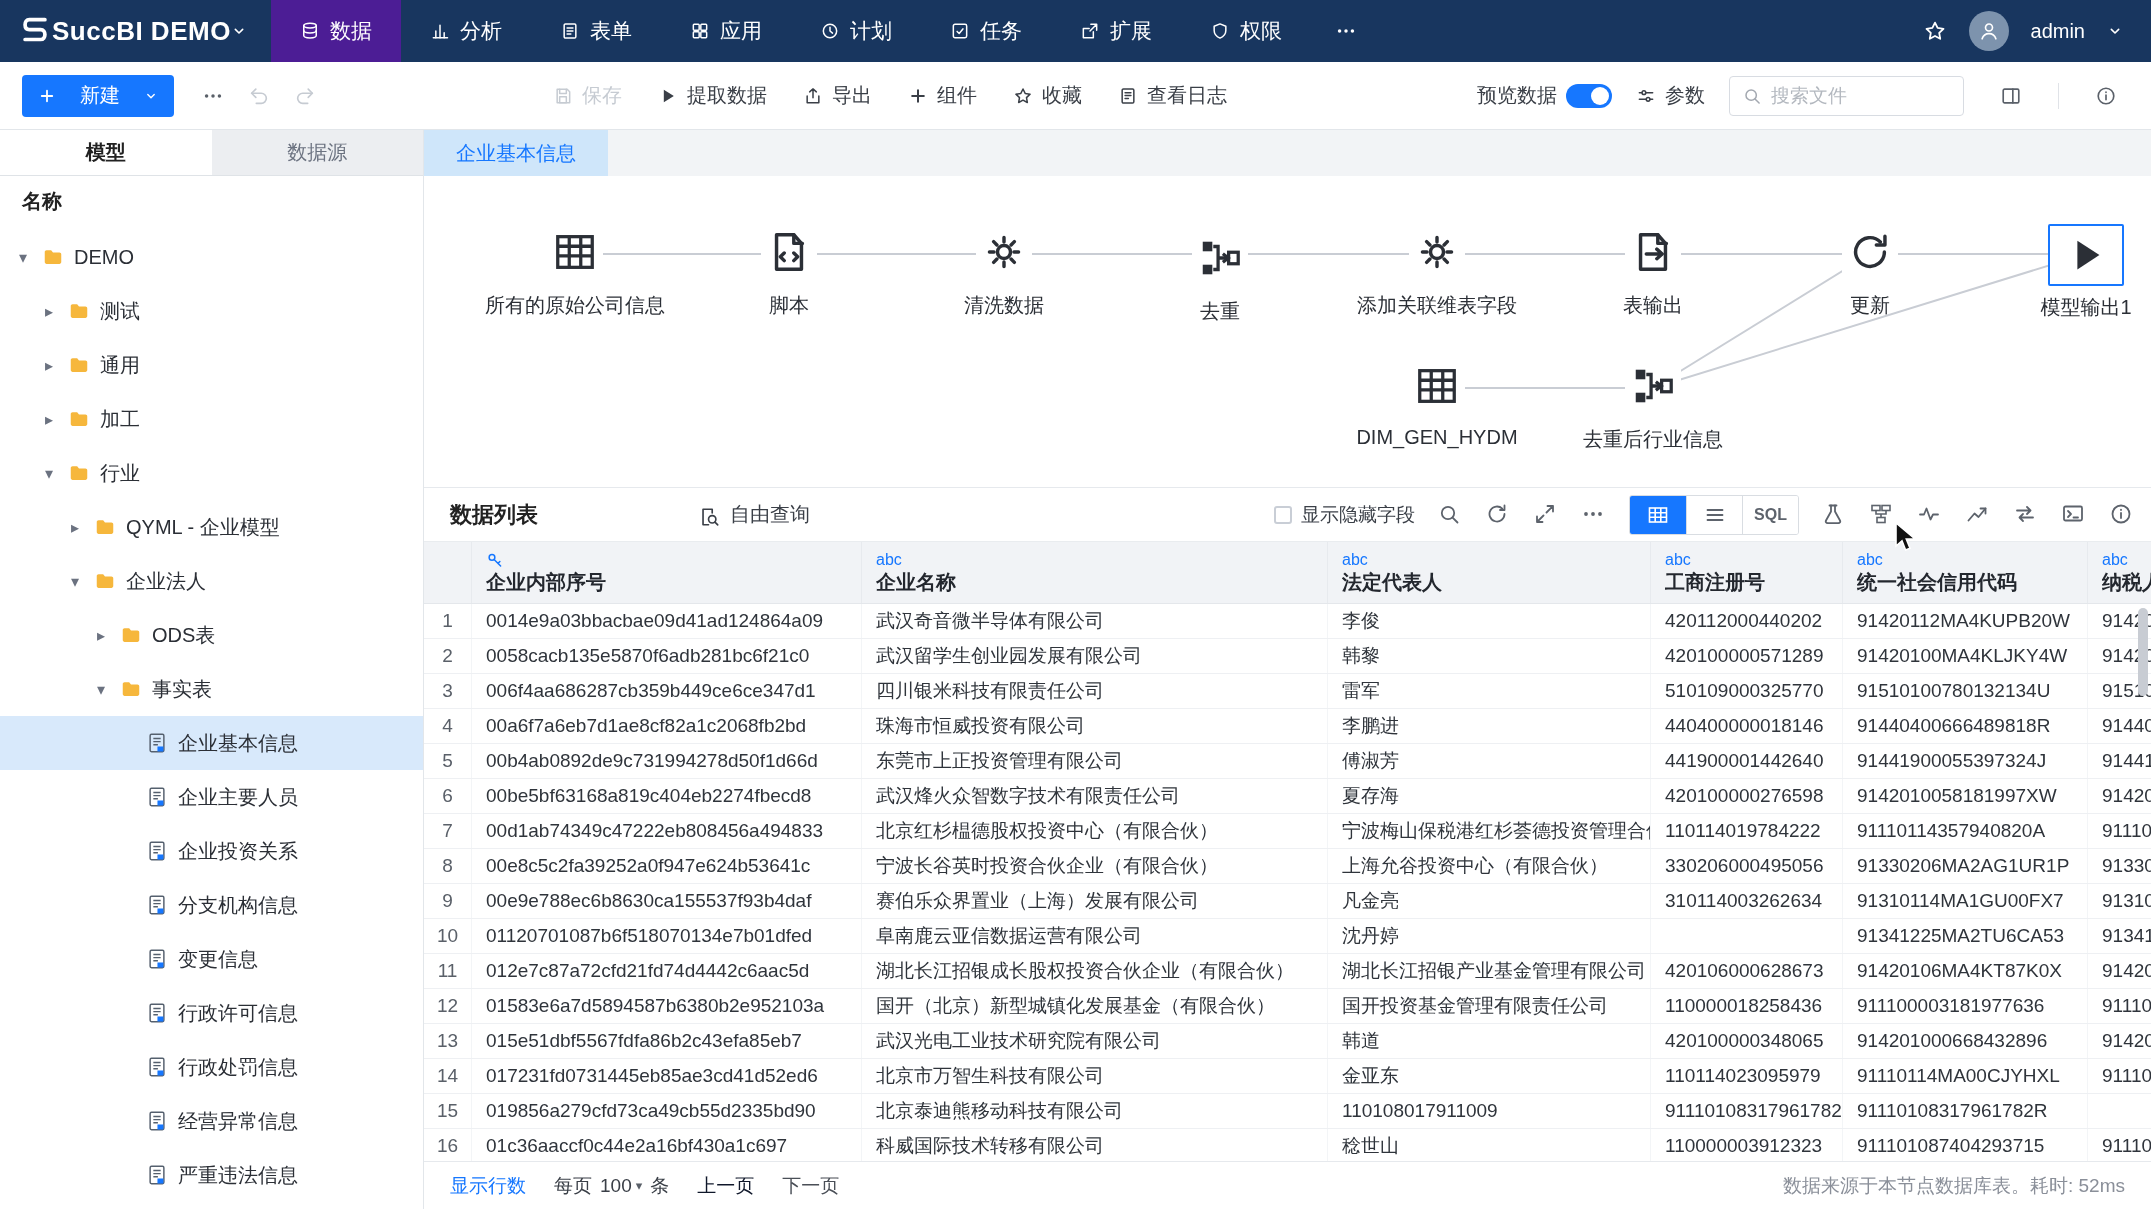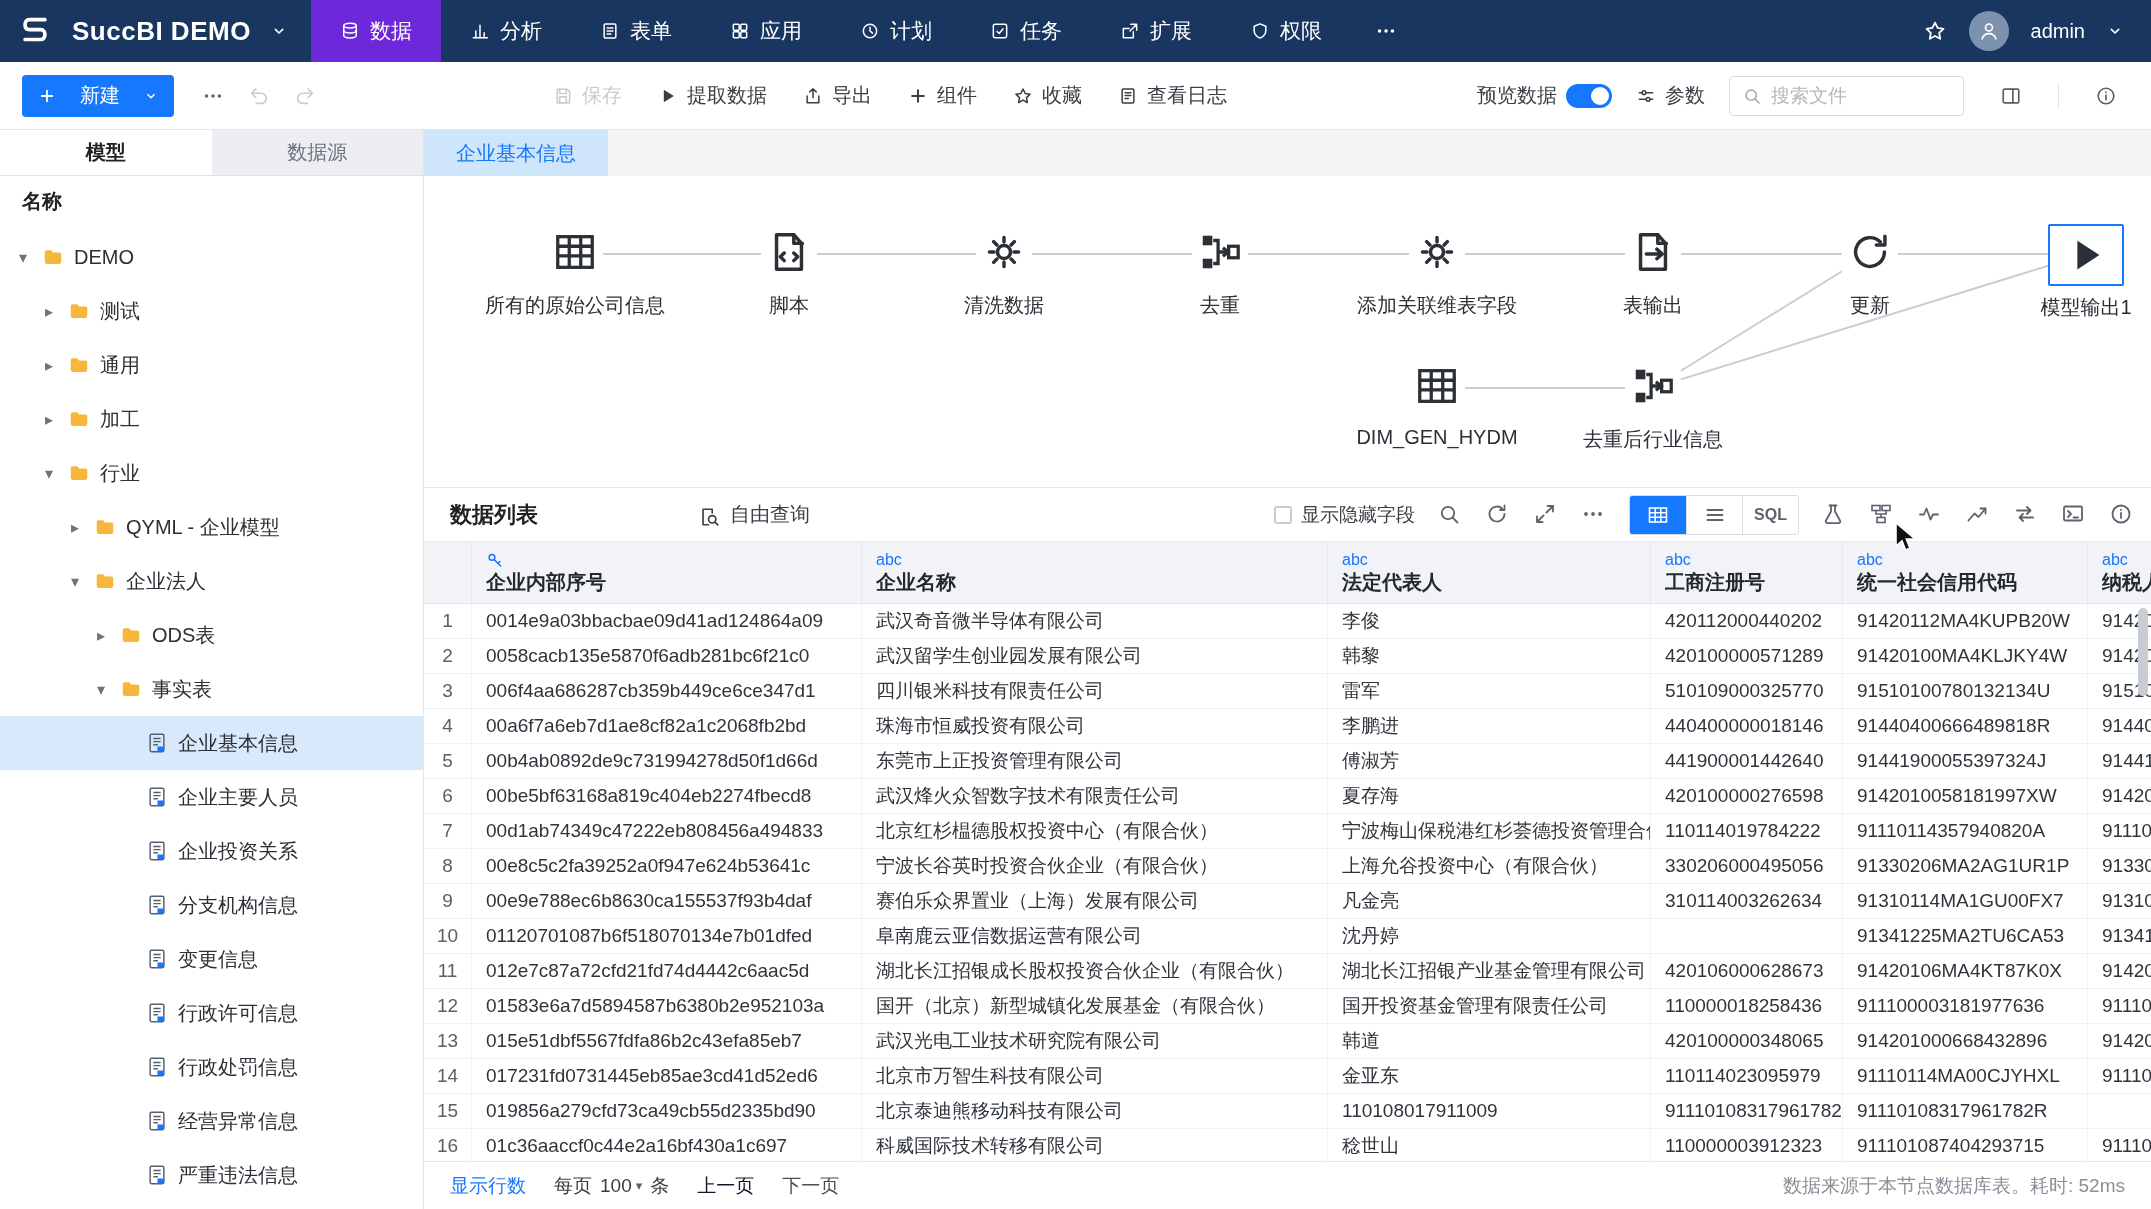--- a/index.html
+++ b/index.html
@@ -8,25 +8,25 @@
   .app { position:relative; width:2151px; height:1209px; display:flex; flex-direction:column; overflow:hidden; background:#fff; }
 
   .icon { display:inline-flex; align-items:center; justify-content:center; flex:none; }
   .icon svg { width:100%; height:100%; display:block; }
   .i14{width:14px;height:14px}.i16{width:16px;height:16px}.i18{width:18px;height:18px}
   .i20{width:20px;height:20px}.i22{width:22px;height:22px}.i24{width:24px;height:24px}.i34{width:34px;height:34px}
   .white{color:#fff}
 
   
   .topnav { height:62px; flex:none; background:#18365f; display:flex; align-items:center; color:#fff; }
-  .brand { display:flex; align-items:center; gap:20px; padding:0 24px 0 18px; cursor:pointer; }
+  .brand { display:flex; align-items:center; gap:0; padding:0 24px 0 18px; cursor:pointer; }
   .brand-name { font-size:26px; font-weight:bold; letter-spacing:.5px; }
   .nav-tabs { display:flex; height:62px; }
   .nav-tab { height:62px; display:flex; align-items:center; gap:10px; padding:0 29px; font-size:21px; cursor:pointer; }
-  .nav-tab.active { background:#6d28d9; }
+  .nav-tab.active { background:#4c1d95; }
   .nav-more { padding:0 24px; display:flex; align-items:center; cursor:pointer; color:#fff; }
   .nav-right { margin-left:auto; display:flex; align-items:center; gap:22px; padding-right:28px; }
   .avatar { width:40px; height:40px; border-radius:50%; background:#7d93ad; display:flex; align-items:center; justify-content:center; color:#fff; }
   .user-name { font-size:20px; }
 
   
   .toolbar { height:68px; flex:none; background:#fff; border-bottom:1px solid #e2e6ea; display:flex; align-items:center; padding:0 22px; }
   .btn-new { display:flex; align-items:center; gap:24px; height:42px; padding:0 16px; background:#1677ff; color:#fff; border:none; border-radius:4px; font-size:20px; cursor:pointer; margin-right:16px; font-family:inherit; }
   .tb-ic { display:inline-flex; padding:0 12px; color:#5a6069; cursor:pointer; }
   .tb-ic.disabled { color:#c6cbd2; }
@@ -602,21 +602,21 @@
           </div>
           <div class="flow-node" style="left: 460px; top: 48px;">
             <div class="node-icon">
               <svg viewBox="0 0 24 24" fill="none" stroke="currentColor" stroke-width="1.8" stroke-linecap="round" stroke-linejoin="round">
                 <circle cx="12" cy="12" r="3.4"></circle>
                 <path d="M12 4.4v2.4M12 17.2v2.4M4.4 12h2.4M17.2 12h2.4M6.6 6.6l1.7 1.7M15.7 15.7l1.7 1.7M17.4 6.6l-1.7 1.7M8.3 15.7l-1.7 1.7"></path>
               </svg>
             </div>
             <div class="node-label">清洗数据</div>
           </div>
-          <div class="flow-node" style="left: 676px; top: 48px;">
+          <div class="flow-node" style="left: 676px; top: 54px;">
             <div class="node-icon">
               <svg viewBox="0 0 24 24" fill="none" stroke="currentColor" stroke-width="1.7">
                 <rect x="3" y="3.5" width="5" height="5" fill="currentColor" stroke="none"></rect>
                 <rect x="3" y="15.5" width="5" height="5" fill="currentColor" stroke="none"></rect>
                 <path d="M8.5 6h2.5v12H8.5M11 12h4.5"></path>
                 <path d="M13.5 9.8l2.8 2.2-2.8 2.2"></path>
                 <rect x="16.5" y="9" width="5" height="6"></rect>
               </svg>
             </div>
             <div class="node-label">去重</div>

